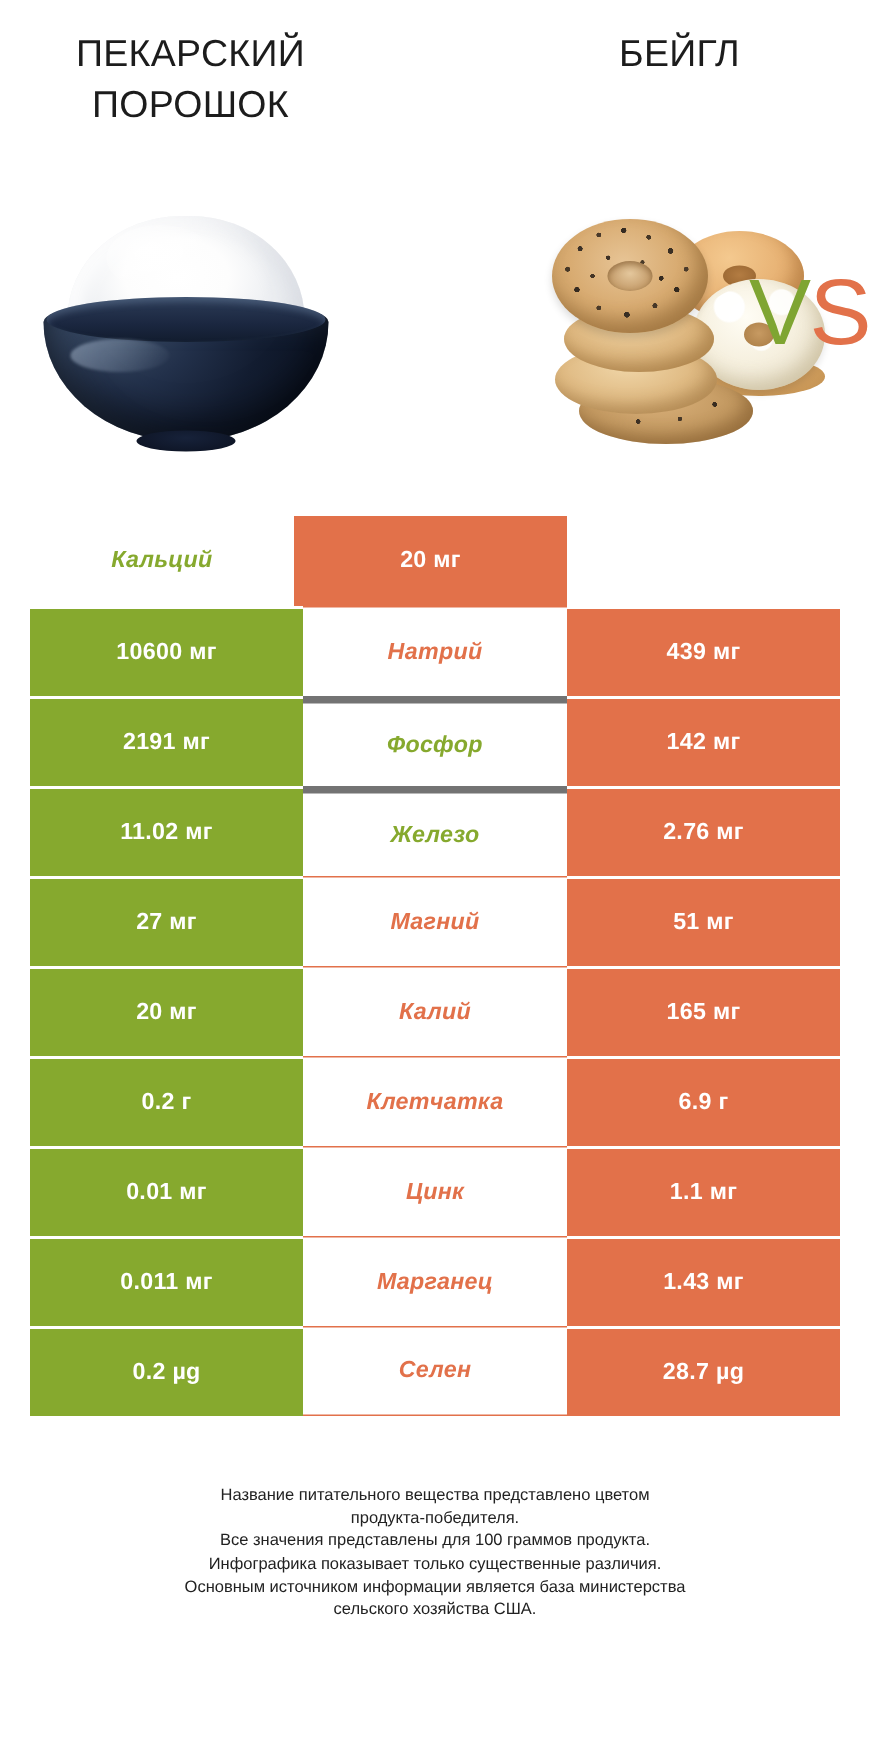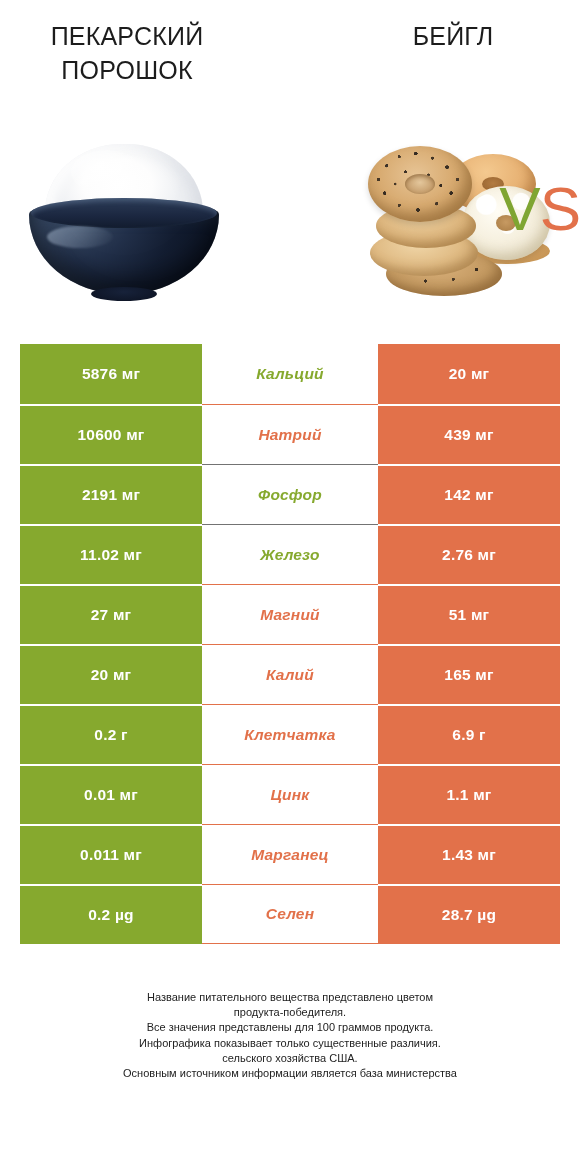--- a/index.html
+++ b/index.html
@@ -276,21 +276,21 @@
     position: relative;
     font-style: italic;
   }
   .cell-mid.win-left  { color: #86A92E; }
   .cell-mid.win-right { color: #E2714A; }
 
   
   .row + .row .cell-left,
   .row + .row .cell-right { border-top: 2px solid #ffffff; }
 
-  .row + .row .cell-mid.win-left  { border-top: 1px solid #737373; }
+  .row + .row .cell-mid.win-left  { border-top: 5px solid #737373; }
   .row + .row .cell-mid.win-right { border-top: 1px solid #E2714A; }
 
   .table .row:last-child .cell-mid.win-left  { border-bottom: 1px solid #86A92E; }
   .table .row:last-child .cell-mid.win-right { border-bottom: 1px solid #E2714A; }
 
   
   .footer {
     position: absolute;
     left: 0; top: 990px;
     width: 580px;
@@ -346,21 +346,20 @@
       </div>
     </div>
   </div>
 
   <div class="vs">
     <span class="v">V</span><span class="s">S</span>
   </div>
 
   <div class="table">
       <div class="row">
-        <div class="cell cell-left">5876 мг</div>
         <div class="cell cell-mid win-left">Кальций</div>
         <div class="cell cell-right">20 мг</div>
       </div>
       <div class="row">
         <div class="cell cell-left">10600 мг</div>
         <div class="cell cell-mid win-right">Натрий</div>
         <div class="cell cell-right">439 мг</div>
       </div>
       <div class="row">
         <div class="cell cell-left">2191 мг</div>
@@ -402,17 +401,17 @@
         <div class="cell cell-mid win-right">Селен</div>
         <div class="cell cell-right">28.7 µg</div>
       </div>
     </div>
 
   <div class="footer">
     <p>Название питательного вещества представлено цветом</p>
     <p>продукта-победителя.</p>
     <p>Все значения представлены для 100 граммов продукта.</p>
     <p>Инфографика показывает только существенные различия.</p>
+    <p>Основным источником информации является база министерства</p>
     <p>сельского хозяйства США.</p>
-    <p>Основным источником информации является база министерства</p>
   </div>
 
 </div>
 
 </body></html>

